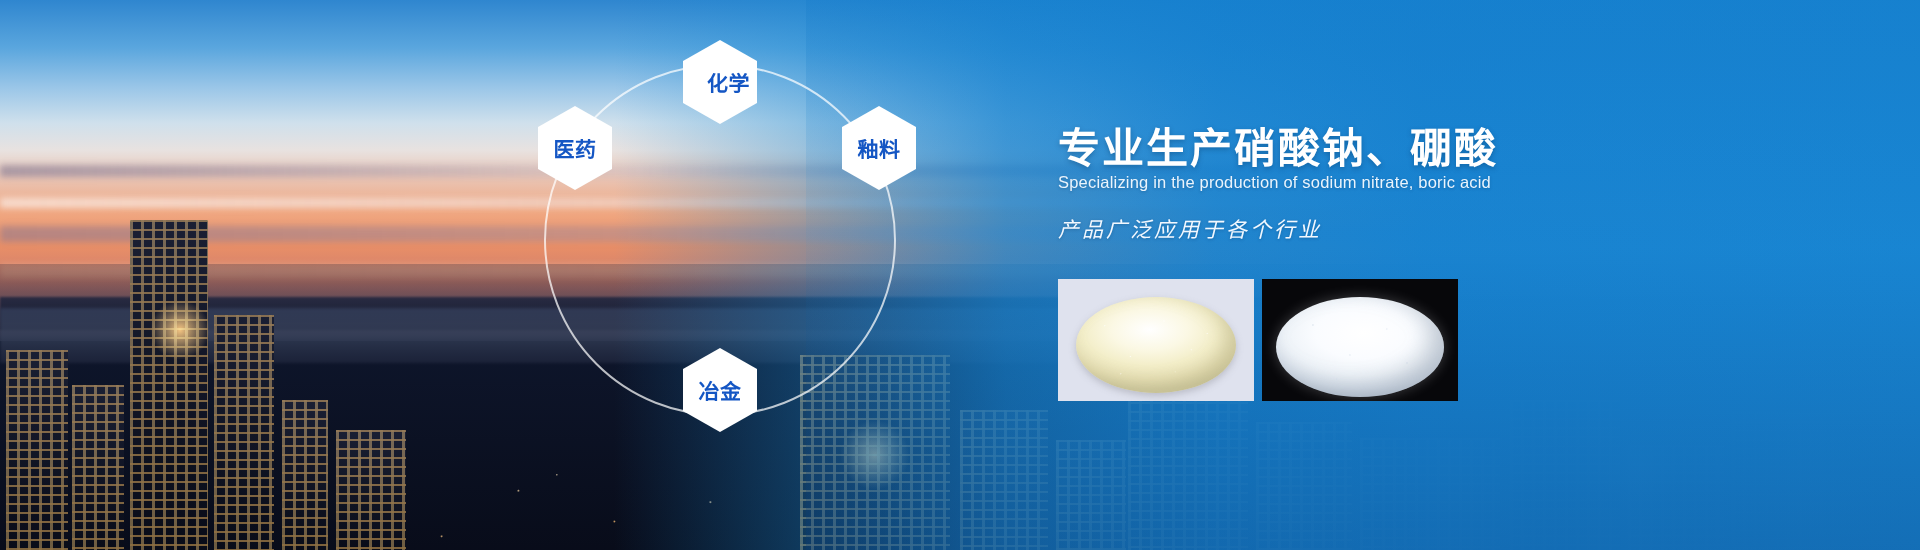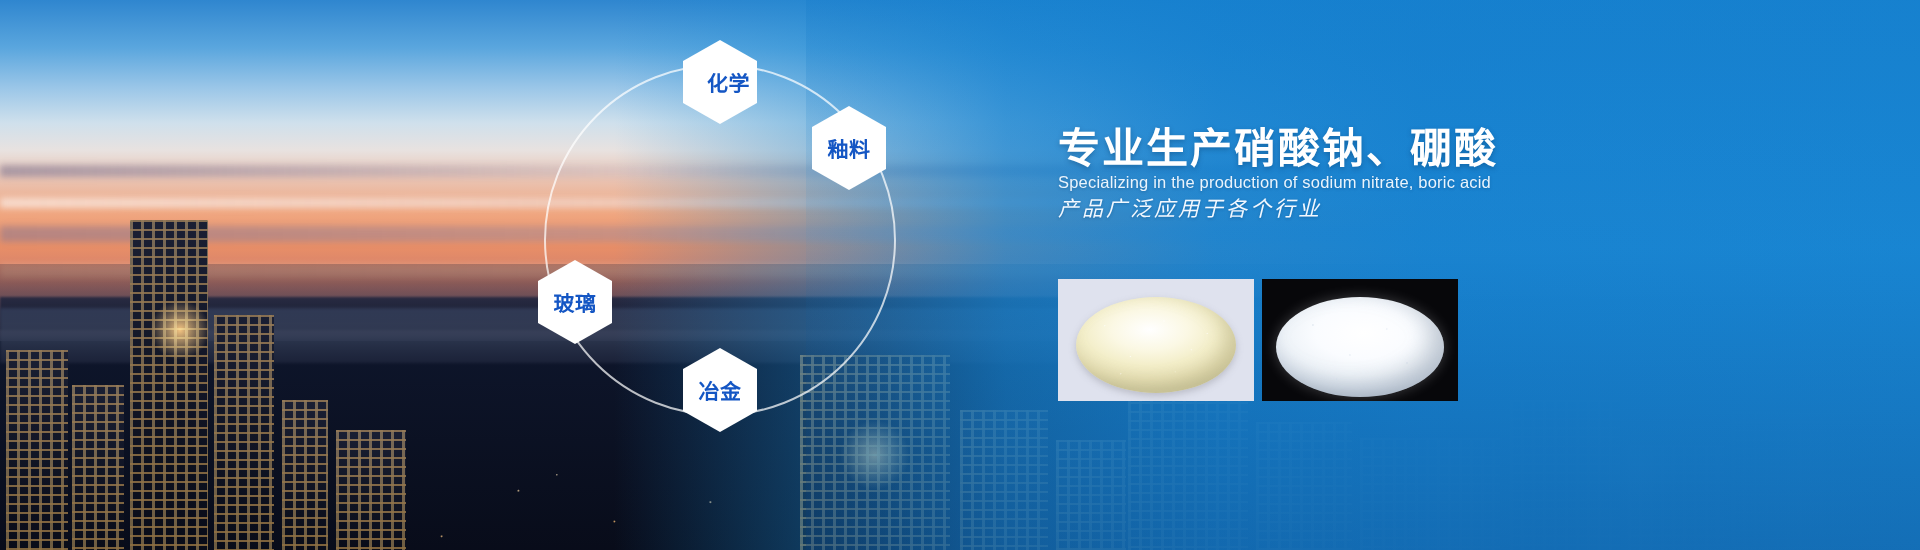--- a/index.html
+++ b/index.html
@@ -126,38 +126,38 @@
     white-space:nowrap;
   }
   .hex-main{
     left:85px;top:120px;width:232px;height:264px;
     flex-direction:column;gap:4px;
   }
   .hex-main .t1{color:#1456c4;font-size:36px;font-weight:bold;letter-spacing:3px;line-height:1.1;}
   .hex-main .t2{color:#3a3a3a;font-size:19px;letter-spacing:1.5px;line-height:1.2;}
 
   .h-top   {left:163px;top:22px;padding-left:17px;}
-  .h-tr    {left:292px;top:88px;}
+  .h-tr    {left:322px;top:88px;}
   .h-br    {left:308px;top:242px;}
   .h-bot   {left:163px;top:330px;}
   .h-bl    {left:18px; top:242px;}
   .h-tl    {left:18px; top:88px;}
 
   
   .copy{position:absolute;left:1058px;top:125px;width:760px;}
   .copy .line1{
     color:#ffffff;font-size:42px;font-weight:bold;letter-spacing:2px;
     line-height:1.15;text-shadow:0 2px 5px rgba(0,45,90,.35);white-space:nowrap;
   }
   .copy .line2{
     color:#eaf4fd;font-size:16.5px;letter-spacing:.2px;
     text-shadow:0 1px 3px rgba(0,45,90,.3);white-space:nowrap;
   }
   .copy .line3{
-    color:#f2f8ff;font-size:21px;letter-spacing:3px;margin-top:0;
+    color:#f2f8ff;font-size:21px;letter-spacing:3px;margin-top:21px;
     font-family:"Liberation Serif","DejaVu Serif",serif;font-style:italic;
     text-shadow:0 1px 3px rgba(0,45,90,.3);white-space:nowrap;
   }
 
   
   .shots{position:absolute;left:1058px;top:279px;display:flex;gap:8px;}
   .shot{width:196px;height:122px;overflow:hidden;position:relative;}
   .shot-a{background:#dfe2ee;}
   .shot-a .pile{
     position:absolute;left:50%;top:54%;transform:translate(-50%,-50%);
@@ -246,22 +246,22 @@
 
     <div class="hex hex-sm h-top">
       <span>化学</span>
     </div>
     <div class="hex hex-sm h-tr">
       <span>釉料</span>
     </div>
     <div class="hex hex-sm h-bot">
       <span>冶金</span>
     </div>
-    <div class="hex hex-sm h-bl">
-      <span>玻璃</span>
+    <div class="hex hex-sm h-tl">
+      <span>医药</span>
     </div>
 
   </div>
 
   <div class="copy">
     <div class="line1">专业生产硝酸钠、硼酸</div>
     <div class="line2">Specializing in the production of sodium nitrate, boric acid</div>
     <div class="line3">产品广泛应用于各个行业</div>
   </div>
 

